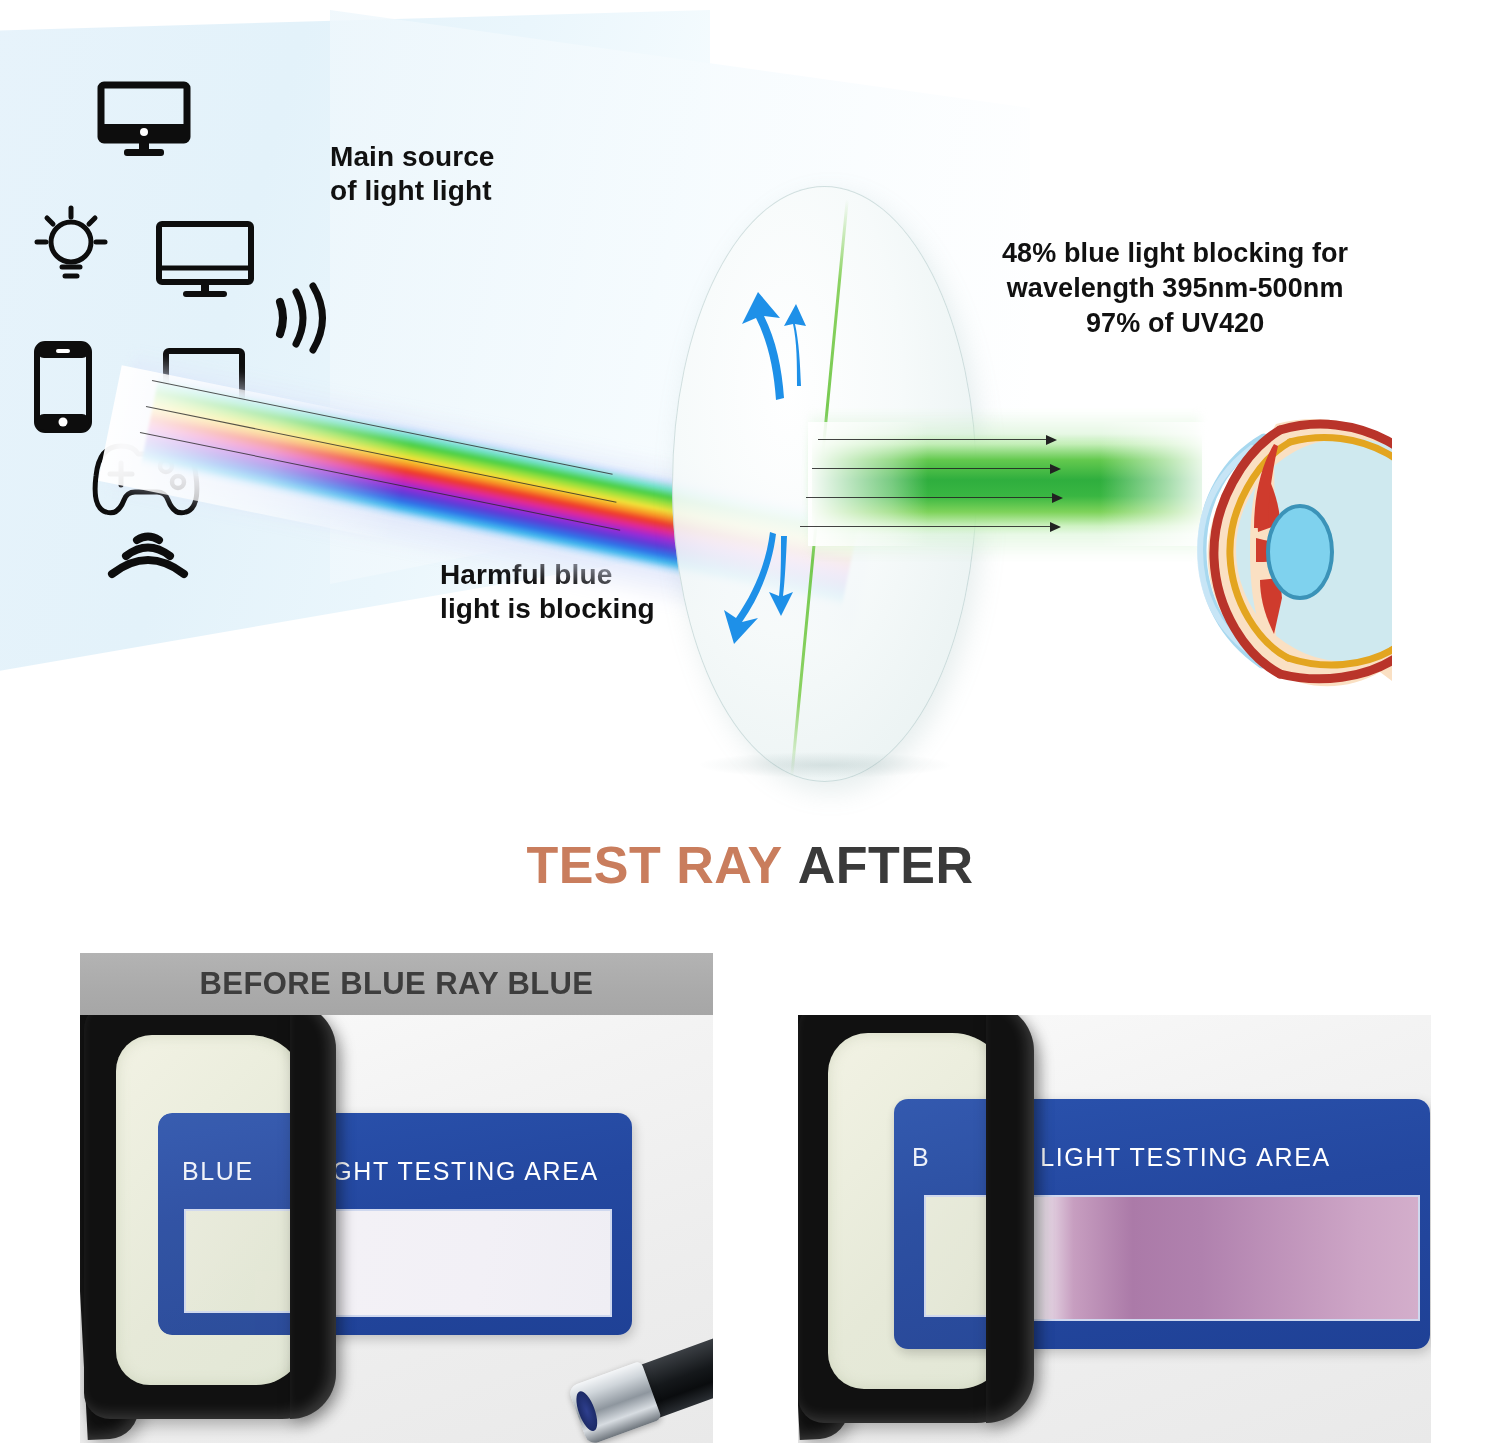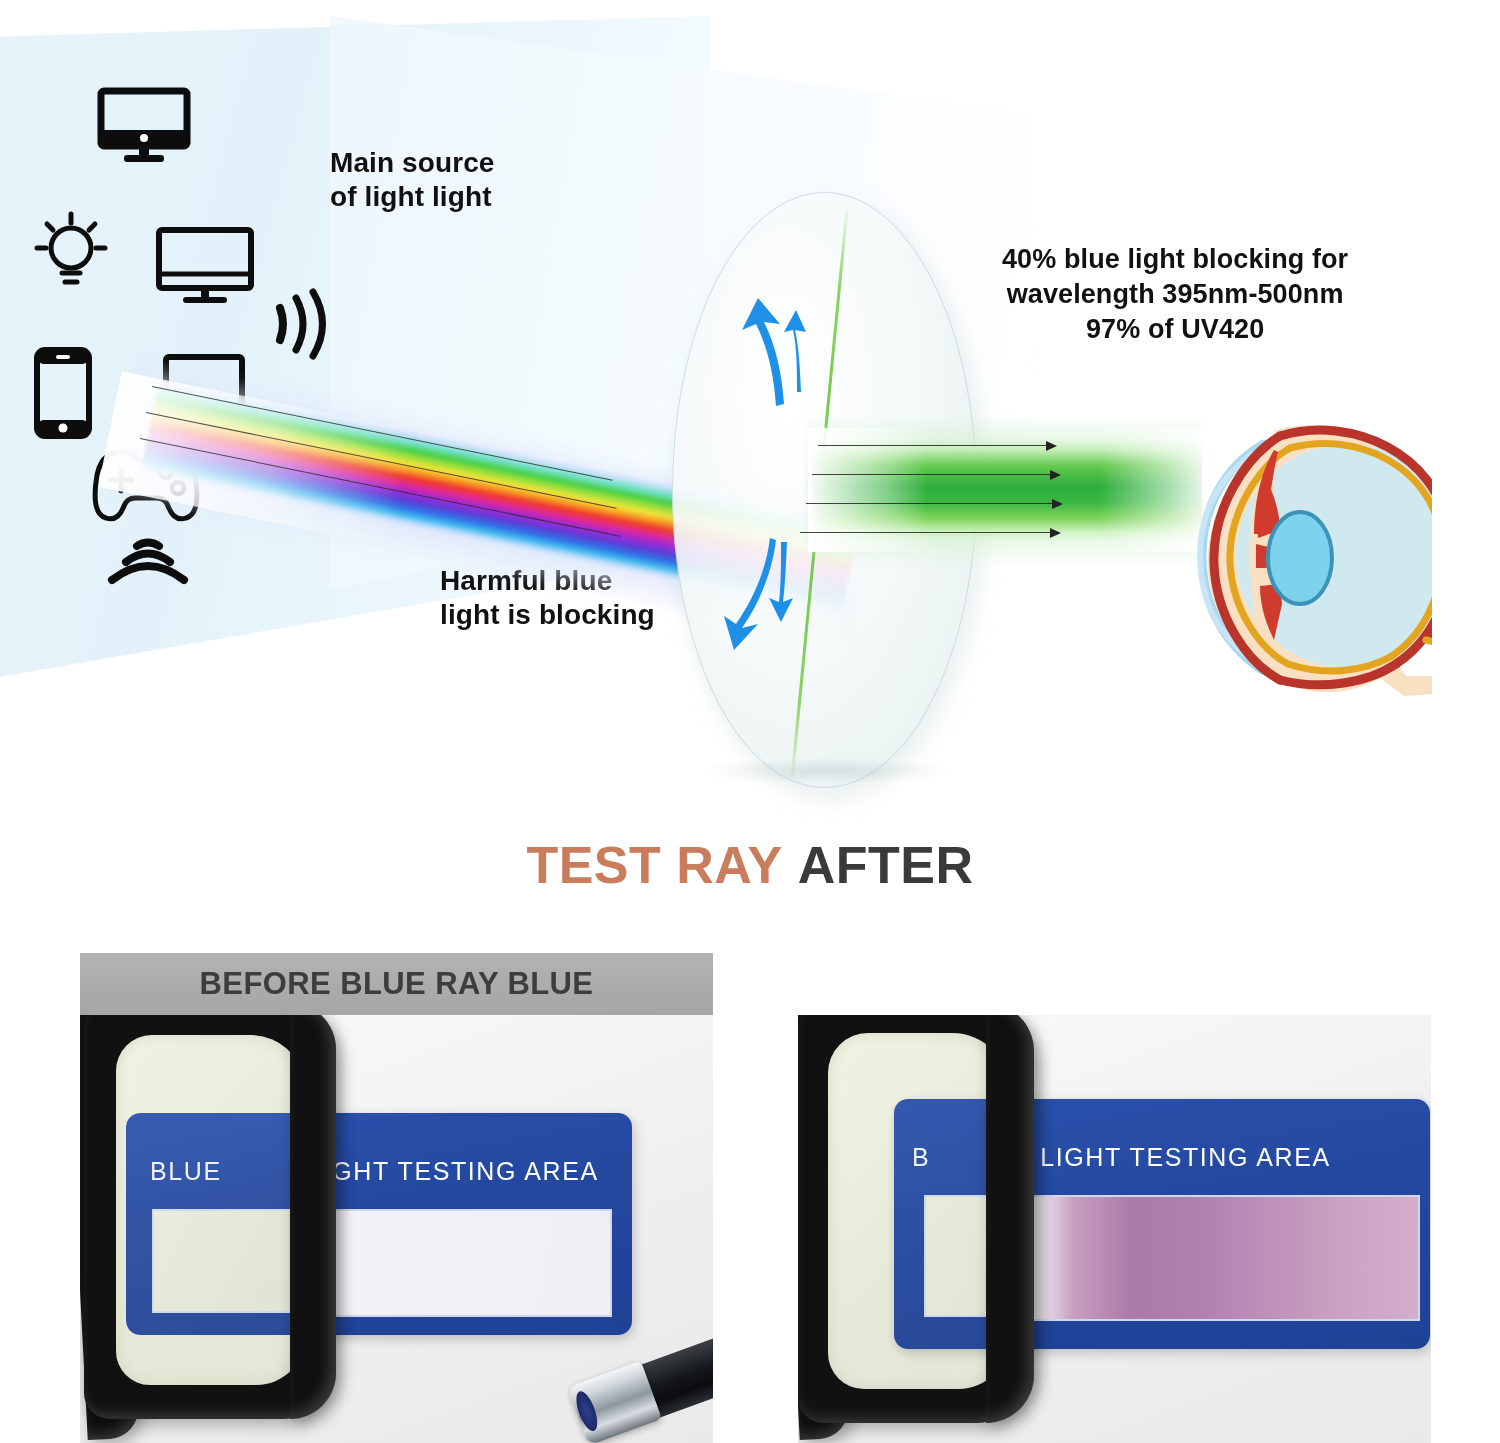--- a/index.html
+++ b/index.html
@@ -1,20 +1,20 @@
 <!DOCTYPE html>
 <html><head>
 <meta charset="utf-8">
 <style>
   html,body{margin:0;padding:0;background:#ffffff;}
   body{font-family:"Liberation Sans",sans-serif;}
   #page{position:relative;width:1500px;height:1443px;background:#fff;overflow:hidden;}
 
   
-  #infographic{position:absolute;left:0;top:16px;width:1392px;height:810px;overflow:hidden;padding-left:40px;}
+  #infographic{position:absolute;left:0;top:10px;width:1392px;height:810px;overflow:hidden;}
 
   
   .bluefield{
     position:absolute;left:-10px;top:0px;width:720px;height:690px;
     background:linear-gradient(105deg,#e7f3fb 0%,#e3f2fa 35%,#eaf6fc 60%,#f4fbfe 82%,#ffffff 100%);
     clip-path:polygon(0% 3%, 100% 0%, 100% 78%, 0% 96%);
   }
   .bluefield2{
     position:absolute;left:330px;top:0px;width:700px;height:700px;
     background:linear-gradient(100deg,#eef7fc 0%,#f5fbfe 45%,#ffffff 100%);
@@ -283,21 +283,21 @@
       <div>Main source</div>
       <div>of light light</div>
     </div>
 
     <div class="lbl" id="label-harm">
       <div>Harmful blue</div>
       <div>light is blocking</div>
     </div>
 
     <div class="lbl" id="label-spec" style="text-align:center;">
-      <div>40% blue light blocking for</div>
+      <div>48% blue light blocking for</div>
       <div>wavelength 395nm-500nm</div>
       <div>97% of UV420</div>
     </div>
 
     <div id="beam-wrap">
       <div class="beam" id="beam-halo"></div>
       <div class="beam" id="beam-rainbow"></div>
       <div class="beam" id="beam-fade"></div>
       <div class="rayline" style="left:152px;top:120px;width:470px;transform:rotate(11.5deg);"></div>
       <div class="rayline" style="left:146px;top:146px;width:480px;transform:rotate(11.5deg);"></div>
@@ -387,21 +387,21 @@
 
       <div class="card" style="left:62px;top:98px;width:490px;height:222px;">
         <div class="card-title" style="left:86px;top:44px;">BLUE LIGHT TESTING AREA</div>
         <div class="card-strip strip-before" style="left:26px;top:96px;width:440px;height:104px;"></div>
       </div>
 
       <div class="frame" style="left:-4px;top:-26px;width:52px;height:450px;border-radius:0 26px 30px 0;transform:rotate(-3deg);"></div>
       <div class="frame" style="left:4px;top:-12px;width:250px;height:416px;border-radius:26px 52px 52px 26px;"></div>
       <div class="glens" style="left:36px;top:20px;width:190px;height:350px;border-radius:36px 56px 50px 34px;"></div>
 
-      <div class="card" style="left:46px;top:98px;width:165px;height:222px;border-radius:14px 0 0 14px;opacity:.93;clip-path:inset(0 0 0 0 round 14px 0 0 14px);">
+      <div class="card" style="left:78px;top:98px;width:165px;height:222px;border-radius:14px 0 0 14px;opacity:.93;clip-path:inset(0 0 0 0 round 14px 0 0 14px);">
         <div class="card-title" style="left:24px;top:44px;color:#f0f3fb;">BLUE</div>
         <div class="strip-lenscover" style="left:26px;top:96px;width:139px;height:104px;border:2px solid #cfd8ef;box-sizing:border-box;"></div>
       </div>
       <div class="frame" style="left:210px;top:-12px;width:46px;height:416px;border-radius:0 52px 52px 0;"></div>
 
       <div id="flashlight">
         <div class="fl-body"></div>
         <div class="fl-metal"></div>
         <div class="fl-blue"></div>
       </div>

